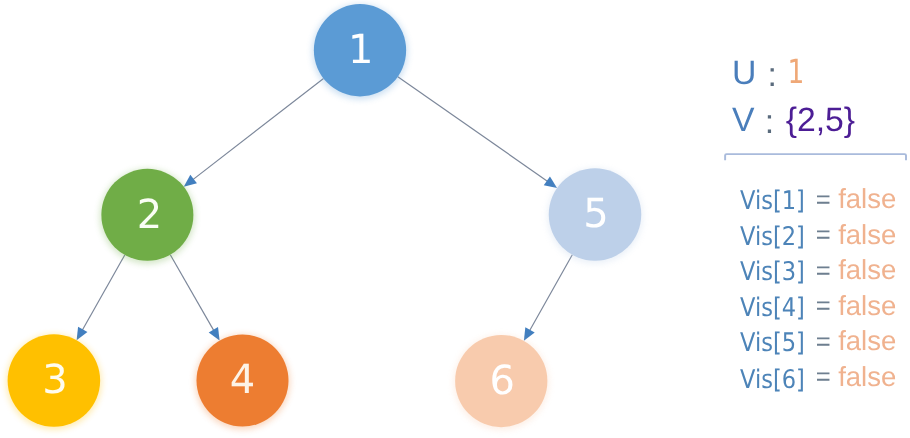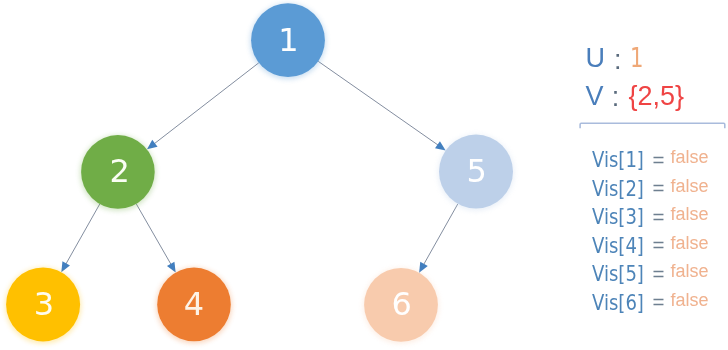--- a/index.html
+++ b/index.html
@@ -6,21 +6,21 @@
   html,body{margin:0;padding:0;}
   body{width:728px;height:350px;background:#ffffff;overflow:hidden;
        font-family:"Liberation Sans",sans-serif;
        -webkit-font-smoothing:antialiased;}
   #stage{position:relative;width:728px;height:350px;background:#ffffff;}
   #graph{position:absolute;left:0;top:0;}
   #panel{position:absolute;left:0;top:0;width:728px;height:350px;}
   .seg{position:absolute;white-space:pre;line-height:1;}
   .big{font-size:27px;}
   .small{font-size:20.5px;}
-  .val{font-size:18px;}
+  .val{font-size:22px;}
   #u-row-value{font-family:"DejaVu Sans",sans-serif;font-size:26.5px;
                transform:scaleX(0.80);transform-origin:left top;}
   .vis-key{font-family:"DejaVu Sans",sans-serif;transform:scaleX(0.88);
            transform-origin:left top;}
   #panel-bracket{position:absolute;left:574px;top:118px;overflow:visible;}
 </style>
 </head>
 <body>
 
 <div id="stage" style="background: rgb(255, 255, 255);">
@@ -79,21 +79,21 @@
     </svg>
 
   <div id="panel">
 
     <div class="seg big" id="u-row-name" style="left: 585.6px; top: 45px; color: rgb(74, 126, 187);">U</div>
     <div class="seg big" id="u-row-separator" style="left: 614px; top: 46.8px; color: rgb(90, 107, 125);">:</div>
     <div class="seg" id="u-row-value" style="left: 630px; top: 44.7px; color: rgb(239, 168, 119);">1</div>
 
     <div class="seg big" id="v-row-name" style="left: 585.6px; top: 82.6px; color: rgb(74, 126, 187);">V</div>
     <div class="seg big" id="v-row-separator" style="left: 611.8px; top: 84.4px; color: rgb(90, 107, 125);">:</div>
-    <div class="seg big" id="v-row-value" style="left: 628.5px; top: 82.6px; color: #ef4444;">{2,5}</div>
+    <div class="seg big" id="v-row-value" style="left: 628.5px; top: 82.6px; color: #4c1d95;">{2,5}</div>
 
     <svg id="panel-bracket" width="160" height="14">
       <path id="bracket-path" fill="none" stroke-width="1.55" stroke-linecap="butt" d="M 6.1 10.2 L 6.1 6.4 Q 6.1 5.3 7.2 5.3 L 149.7 5.3 Q 150.8 5.3 150.8 6.4 L 150.8 10.2" stroke="#A9BBDC"></path>
     </svg>
 
     <div id="vis-list">
         <div class="vis-row">
     <div class="seg small vis-key" style="color: rgb(77, 132, 184); left: 592px; top: 150.4px;">Vis[1]</div>
     <div class="seg small vis-operator" style="color: rgb(110, 127, 144); left: 652.5px; top: 149.5px;">=</div>
     <div class="seg val vis-value" style="color: rgb(240, 178, 143); left: 670.5px; top: 148px;">false</div>

